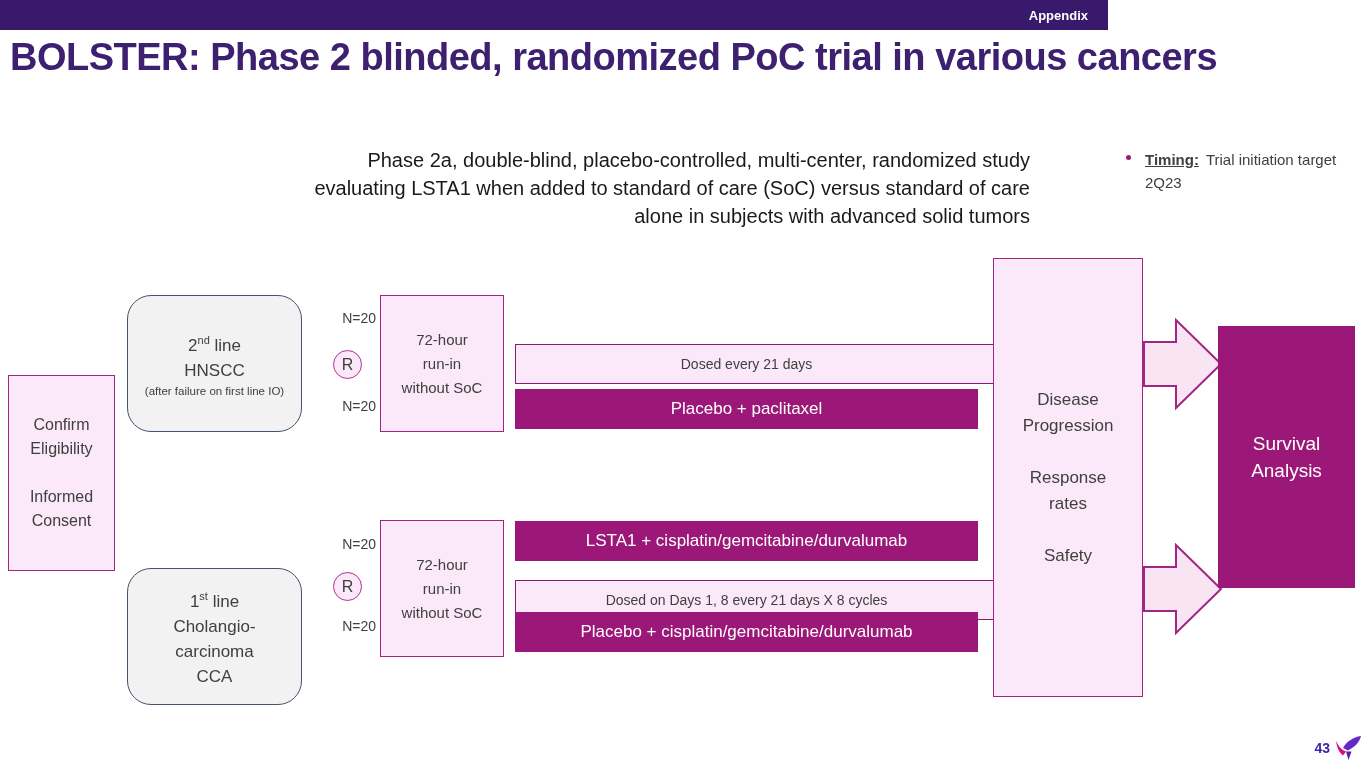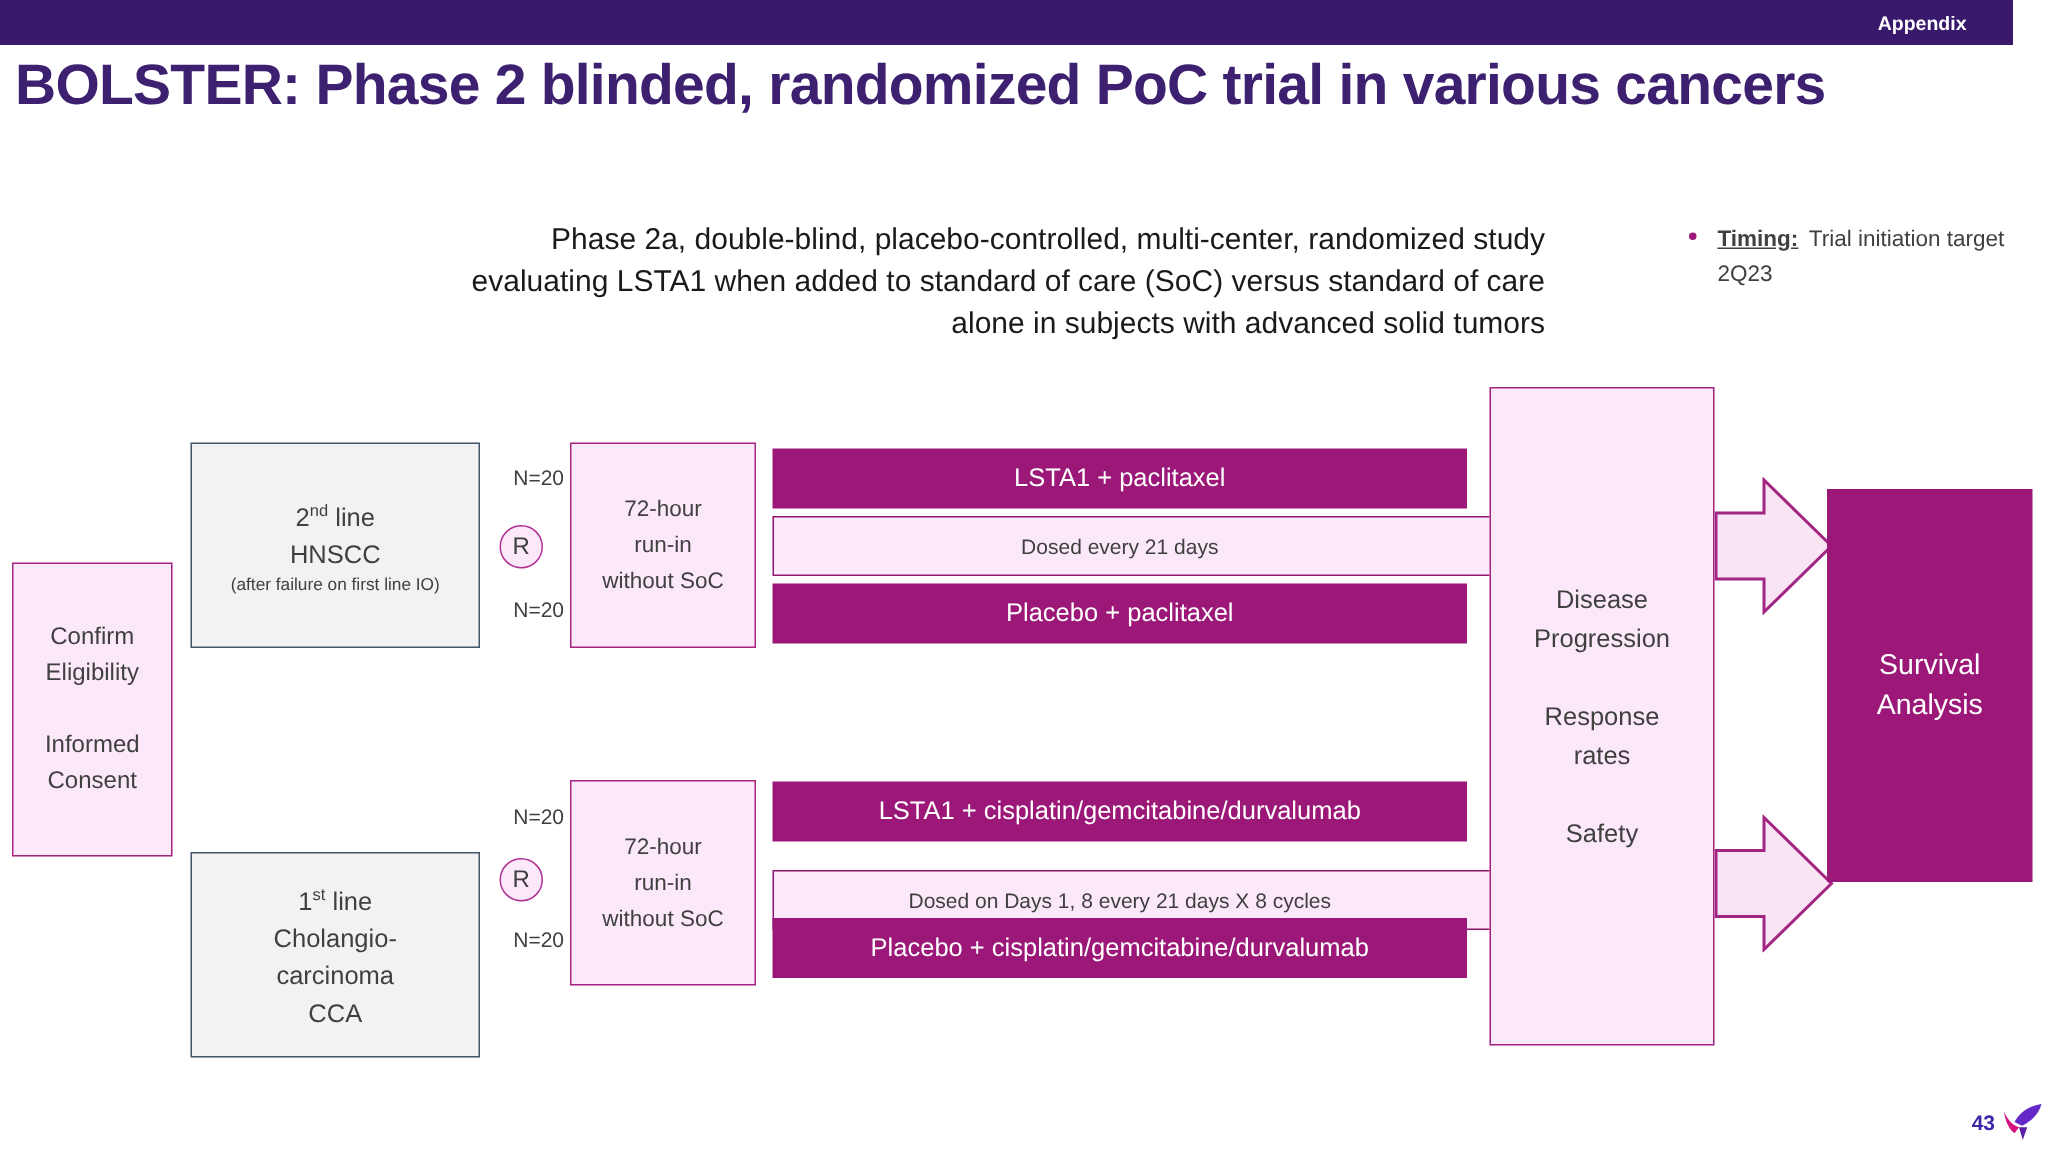--- a/index.html
+++ b/index.html
@@ -12,24 +12,24 @@
     height: 768px;
     background: #ffffff;
     overflow: hidden;
   }
 
   .preline { white-space: pre-line; }
 
   
   .topbar {
     position: absolute; left: 0; top: 0;
-    width: 1342px; height: 30px;
+    width: 1108px; height: 30px;
     background: var(--topbar-bg, #38196b);
     display: flex; align-items: center; justify-content: flex-end;
-    padding-right: 31px;
+    padding-right: 20px;
   }
   .topbar span {
     color: #ffffff; font-size: 13px; font-weight: bold;
   }
 
   
   .title {
     position: absolute; left: 10px; top: 36px;
     width: 1340px;
     font-size: 38px; font-weight: bold;
@@ -71,21 +71,21 @@
   }
   .graybox {
     background: var(--gray-fill, #f2f2f2);
     border: 1.5px solid var(--gray-border, #44546a);
     color: #404040;
   }
 
   .elig { left: 8px; top: 375px; width: 107px; height: 196px;
           font-size: 16px; line-height: 24px; }
 
-  .armbox { left: 127px; width: 193px; height: 137px; font-size: 17px; line-height: 25px; }
+  .armbox { left: 127px; width: 175px; height: 137px; font-size: 17px; line-height: 25px; border-radius: 24px; }
   .armbox .note { font-size: 11.5px; line-height: 15px; margin-top: 1px; }
   .armbox sup { font-size: 11px; }
   #arm1-box { top: 295px; }
   #arm2-box { top: 520px; margin-top: 48px; }
 
   .runin { left: 380px; width: 124px; height: 137px; font-size: 15px; line-height: 24px; }
   #runin1 { top: 295px; }
   #runin2 { top: 520px; }
 
   .nlabel { position: absolute; left: 326px; width: 50px; text-align: right;
@@ -169,21 +169,20 @@
     <div><span>2</span><sup>nd</sup><span> line</span></div>
     <div>HNSCC</div>
     <div class="note">(after failure on first line IO)</div>
   </div>
   <div class="nlabel" style="top:310px">N=20</div>
   <div class="rcircle" style="top:350px">R</div>
   <div class="nlabel" style="top:398px">N=20</div>
   <div class="node pinkbox runin preline" id="runin1">72-hour
 run-in
 without SoC</div>
-  <div class="bar" style="top:299px">LSTA1 + paclitaxel</div>
   <div class="dosebar" style="top:344px">Dosed every 21 days</div>
   <div class="bar" style="top:389px">Placebo + paclitaxel</div>
 
   <div class="node graybox armbox" id="arm2-box">
     <div><span>1</span><sup>st</sup><span> line</span></div>
     <div class="preline">Cholangio-
 carcinoma
 CCA</div>
   </div>
   <div class="nlabel" style="top:536px">N=20</div>

